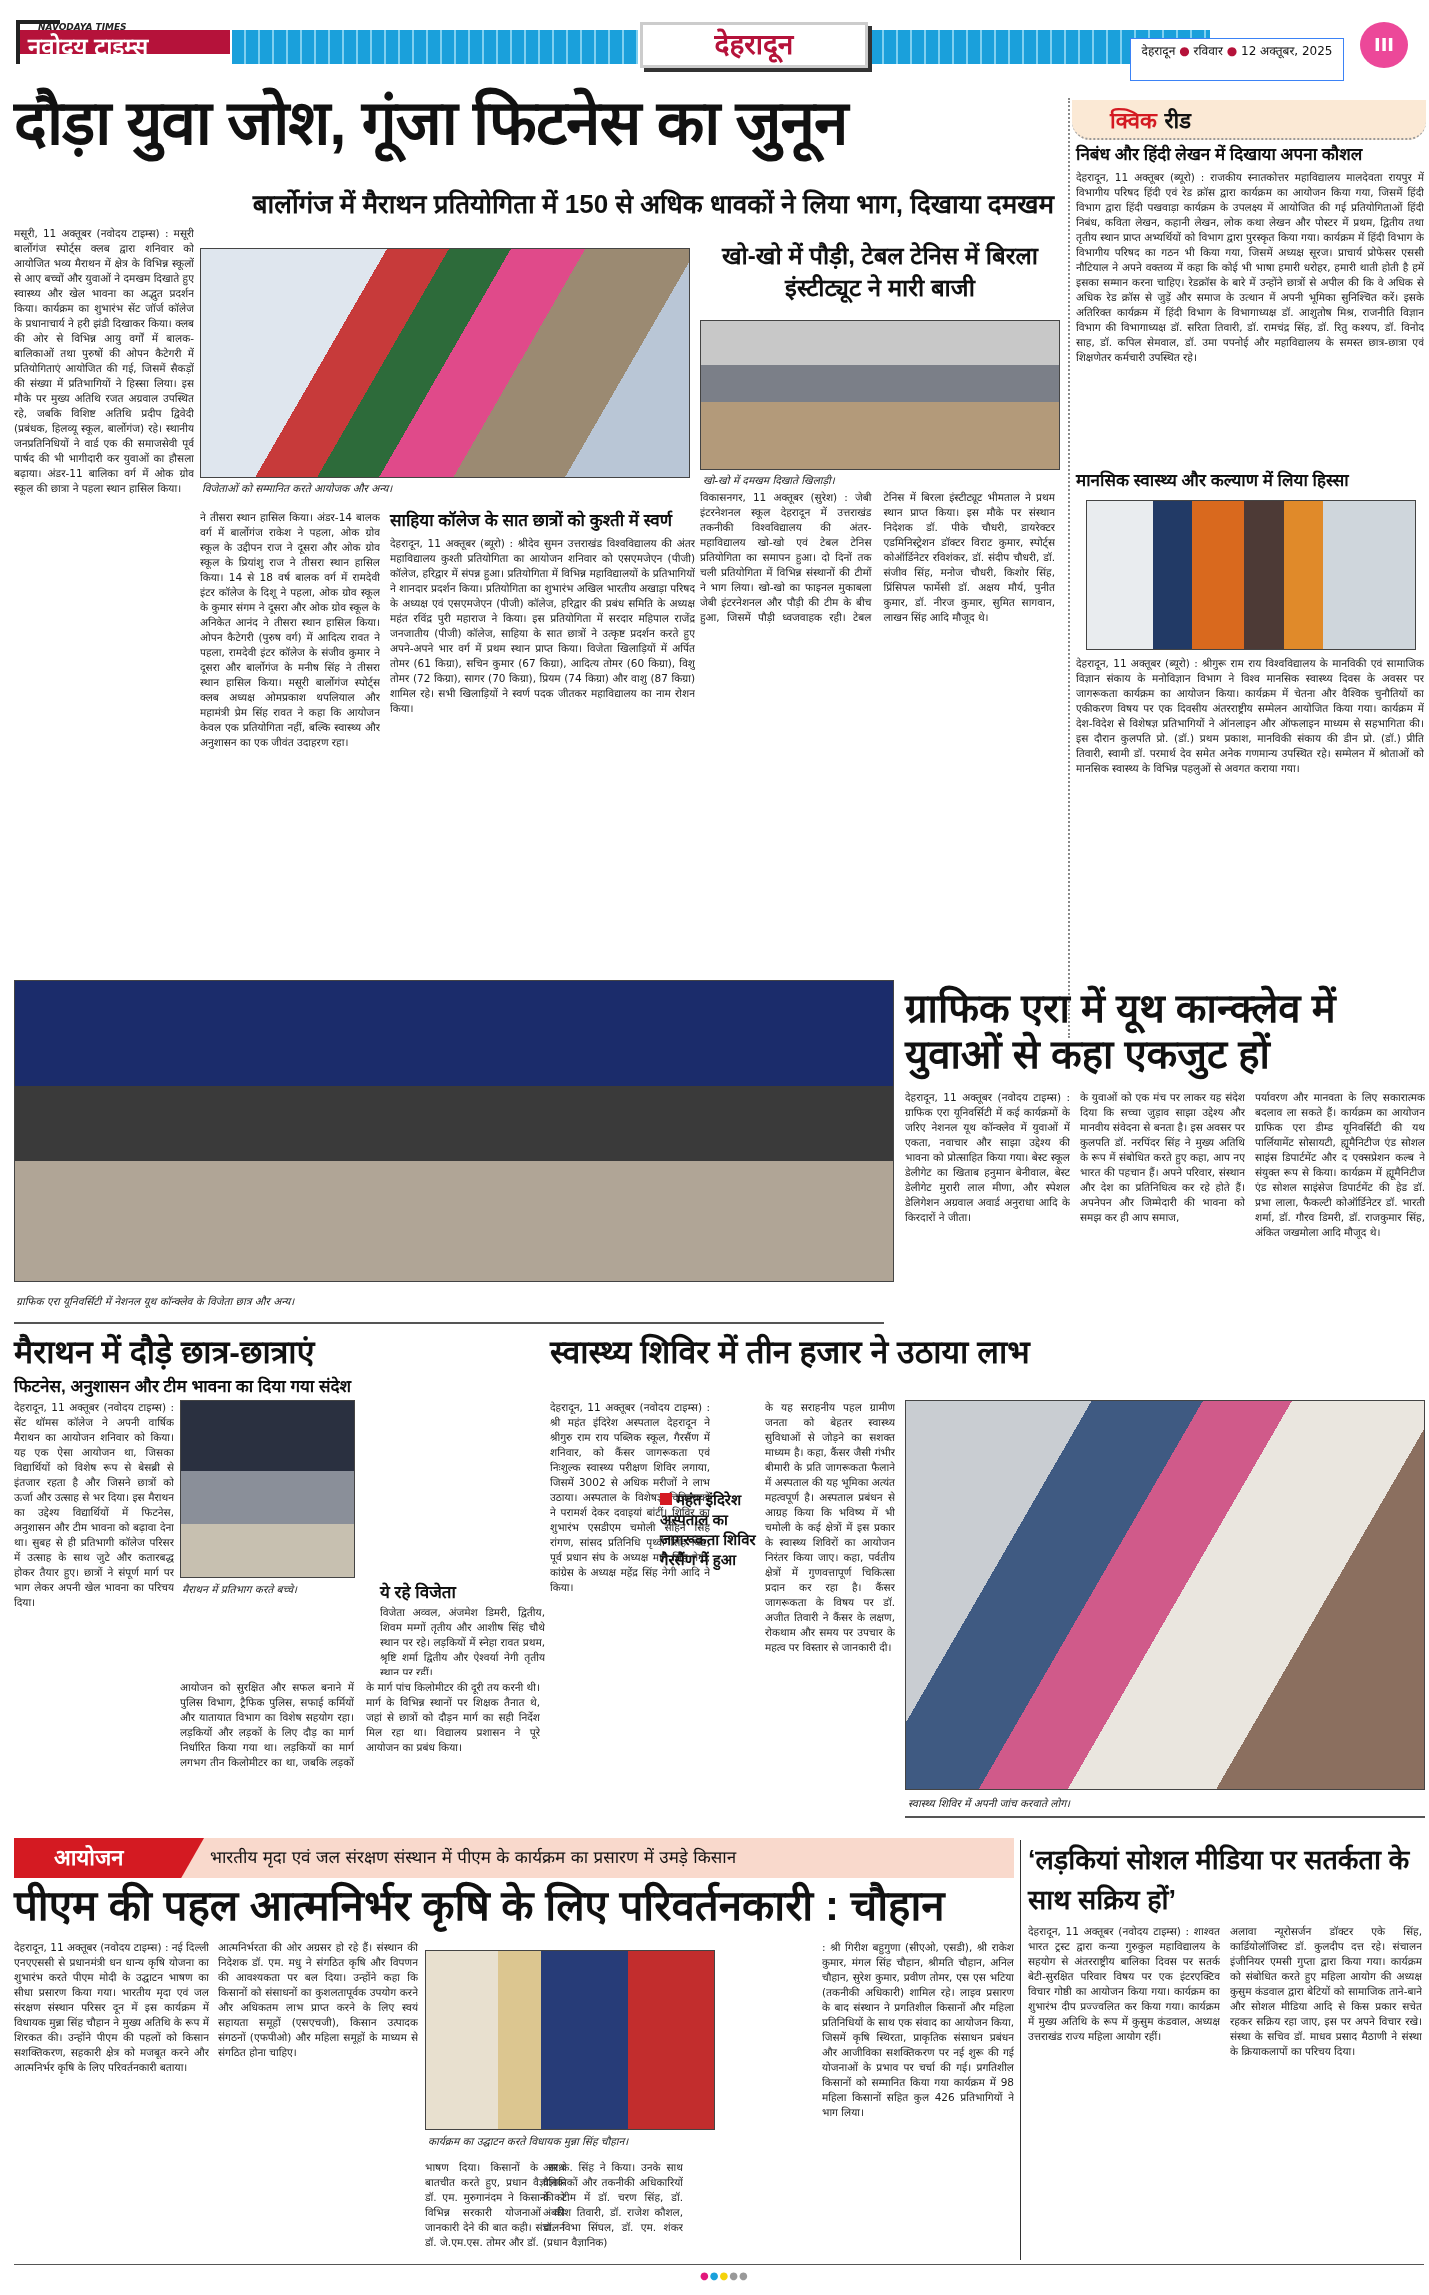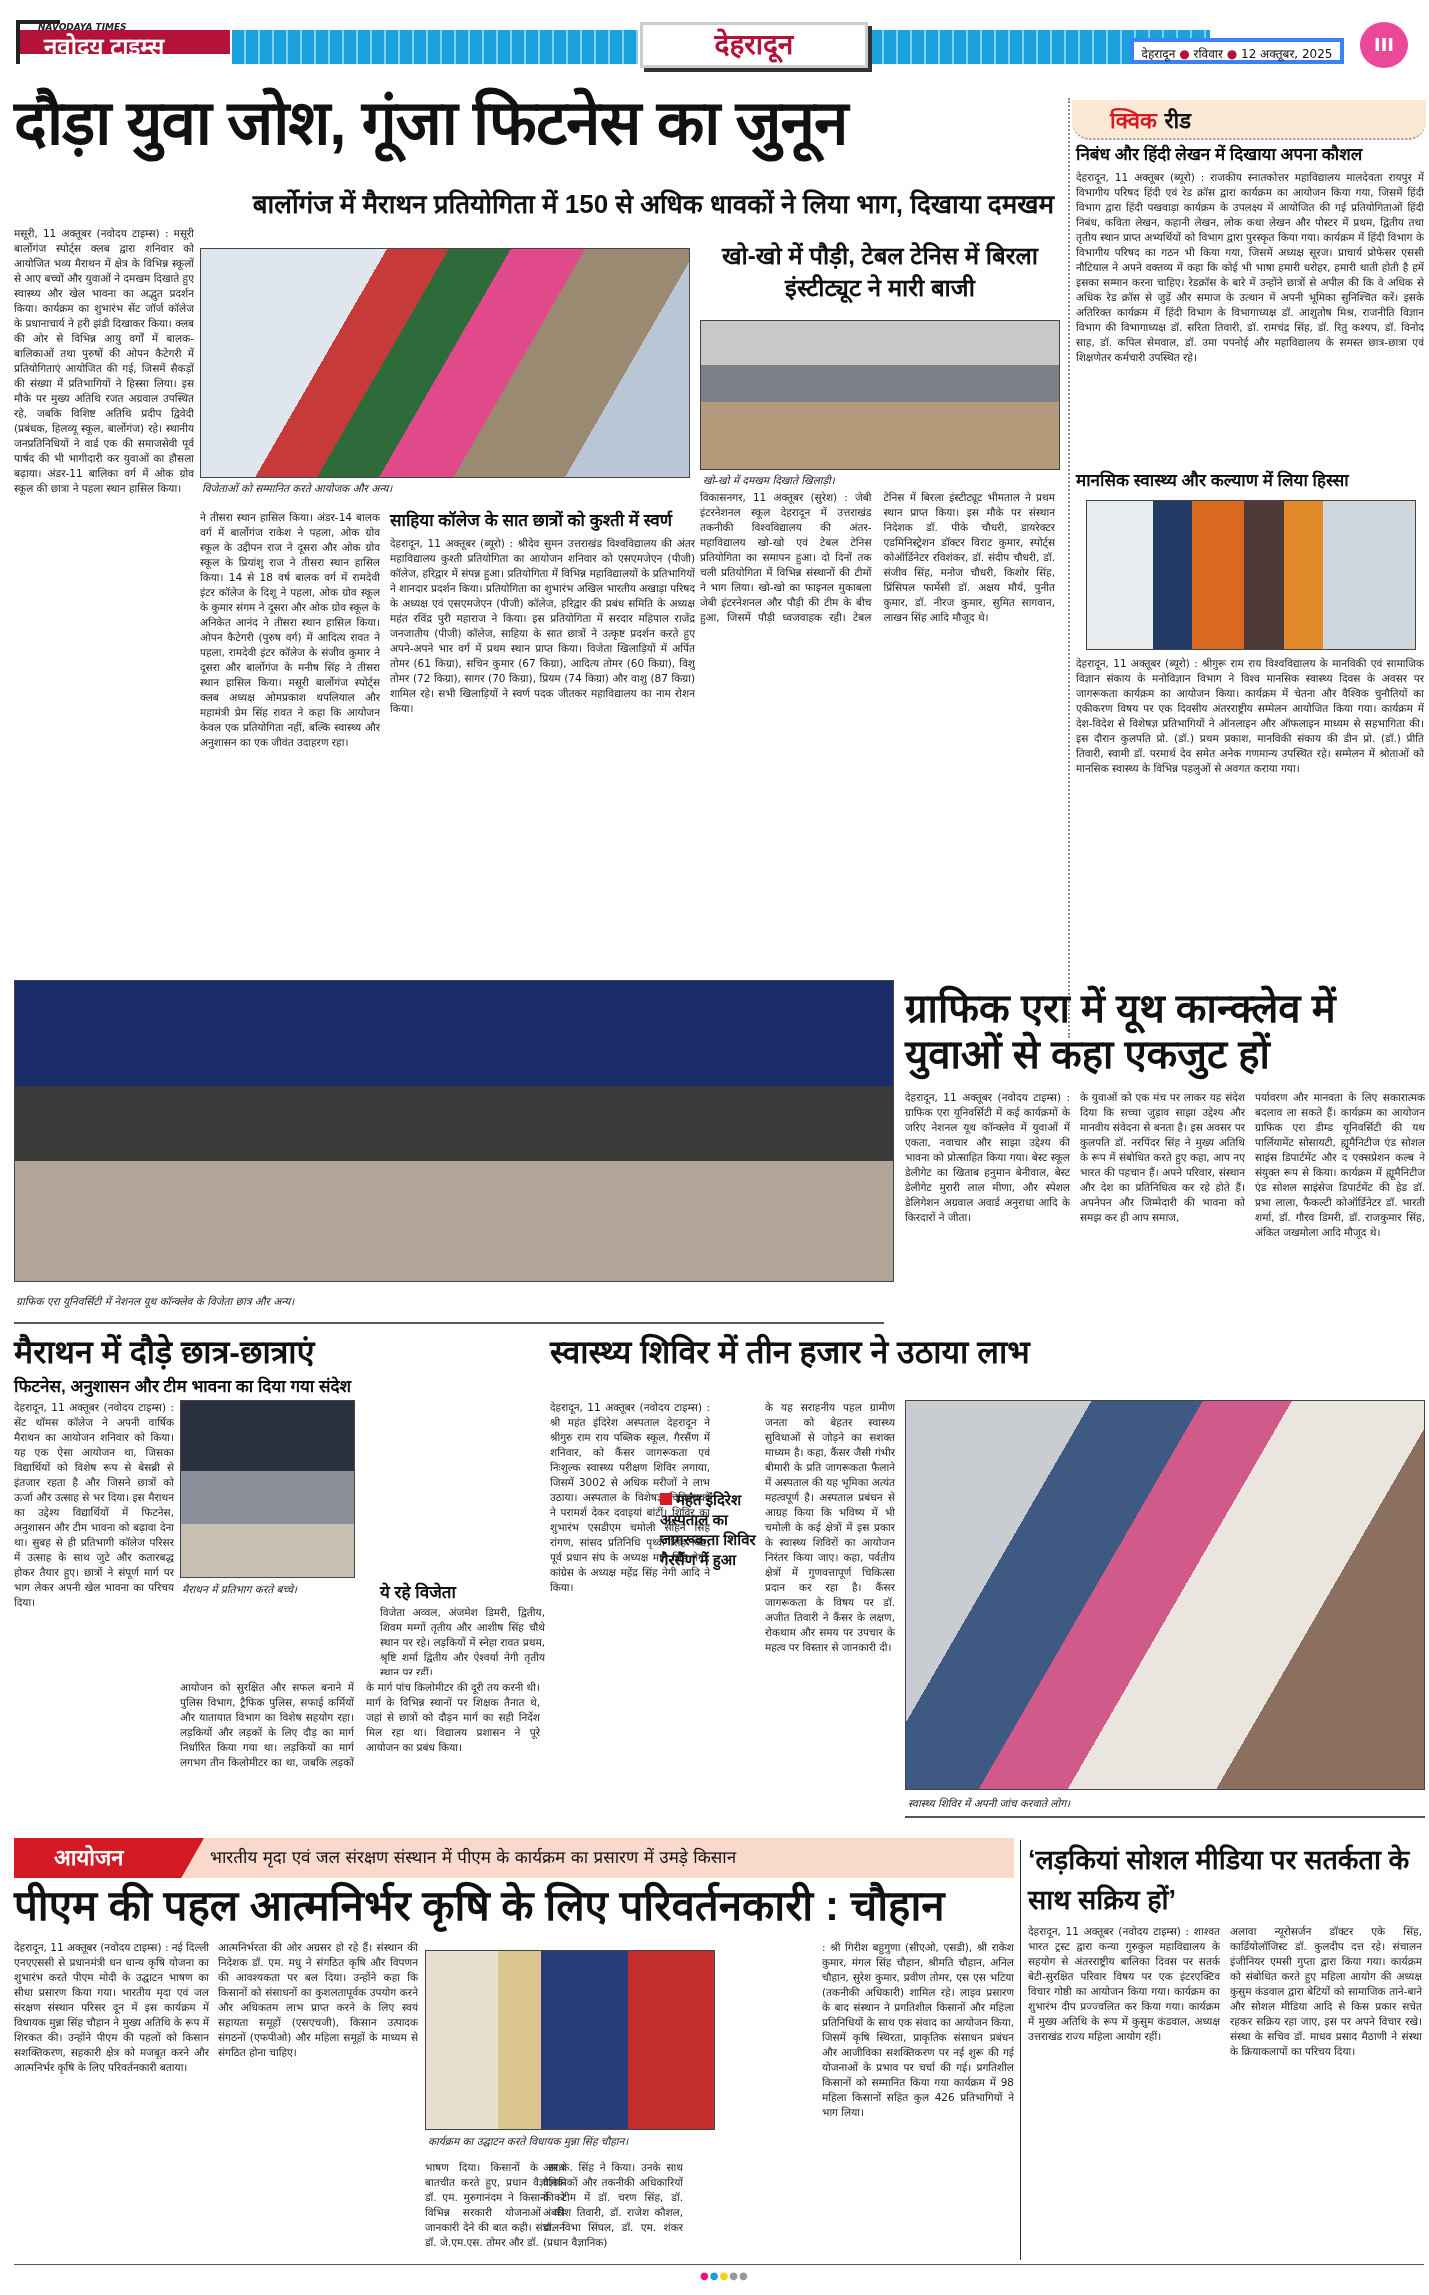--- a/index.html
+++ b/index.html
@@ -1,24 +1,24 @@
 <!DOCTYPE html>
 <html><head>
 <meta charset="utf-8">
 <style>
 *{box-sizing:border-box;margin:0;padding:0}
 body{width:1429px;height:2295px;background:#fff;font-family:"DejaVu Sans",sans-serif;color:#111;position:relative;overflow:hidden}
 .abs{position:absolute}
 .masthead{left:0;top:0;width:1429px;height:70px}
 .brand-small{left:38px;top:22px;font-size:9px;font-style:italic;font-weight:bold;color:#222}
-.brand-box{left:20px;top:30px;width:210px;height:24px;background:#b5123a;color:#fff;font-size:24px;font-weight:bold;line-height:34px;padding-left:24px;font-family:"Liberation Sans",sans-serif}
+.brand-box{left:20px;top:30px;width:210px;height:24px;background:#b5123a;color:#fff;font-size:24px;font-weight:bold;line-height:34px;padding-left:8px;font-family:"Liberation Sans",sans-serif}
 .brand-corner{left:16px;top:20px;width:44px;height:44px;border-left:4px solid #222;border-top:4px solid #222}
 .stripe{top:30px;height:34px;background:repeating-linear-gradient(90deg,#1aa0db 0 12px,#7fd0f0 12px 14px)}
 .city-box{left:640px;top:22px;width:228px;height:46px;background:#fff;border:3px solid #ccc;box-shadow:4px 4px 0 #333;text-align:center;font-size:28px;font-weight:bold;color:#b5123a;line-height:40px}
-.date-box{left:1130px;top:38px;width:214px;height:26px;border:4px solid #3b82f6;background:#fff;font-size:12px;line-height:24px;text-align:center;color:#111}
+.date-box{left:1130px;top:38px;width:214px;height:43px;border:1px solid #3b82f6;background:#fff;font-size:12px;line-height:24px;text-align:center;color:#111}
 .date-box .dot{color:#b5123a}
 .page-num{left:1360px;top:22px;width:48px;height:46px;border-radius:50%;background:#ec4899;color:#fff;font-weight:bold;font-size:18px;text-align:center;line-height:46px}
 .main-head{left:14px;top:88px;width:1040px;font-size:62px;font-weight:900;letter-spacing:-1px;line-height:70px;font-family:"Liberation Sans",sans-serif}
 .sub-head{left:14px;top:188px;width:1040px;font-size:26px;font-weight:bold;line-height:32px;font-family:"Liberation Sans",sans-serif;text-align:right}
 .text{font-size:10.5px;line-height:15px;text-align:justify;color:#222}
 .photo{background:linear-gradient(135deg,#8a9ab0,#c9b89a 40%,#7f8ea5 70%,#b8a48a);border:1px solid #444;overflow:hidden}
 .caption{font-size:10.5px;font-style:italic;color:#222}
 .rule{height:2px;background:#555}
 .box-quick{left:1068px;top:98px;width:358px;height:940px;border-left:2px dotted #888}
 .quick-band{left:1072px;top:100px;width:354px;height:40px;background:#fbe9d5;border-radius:0 0 18px 18px;border-bottom:2px dotted #999}

